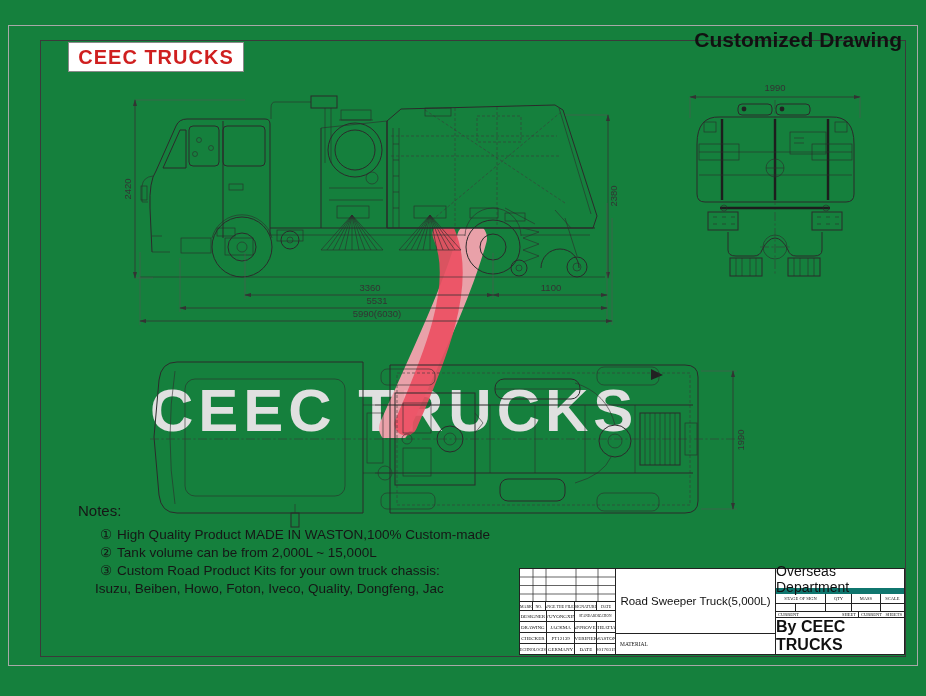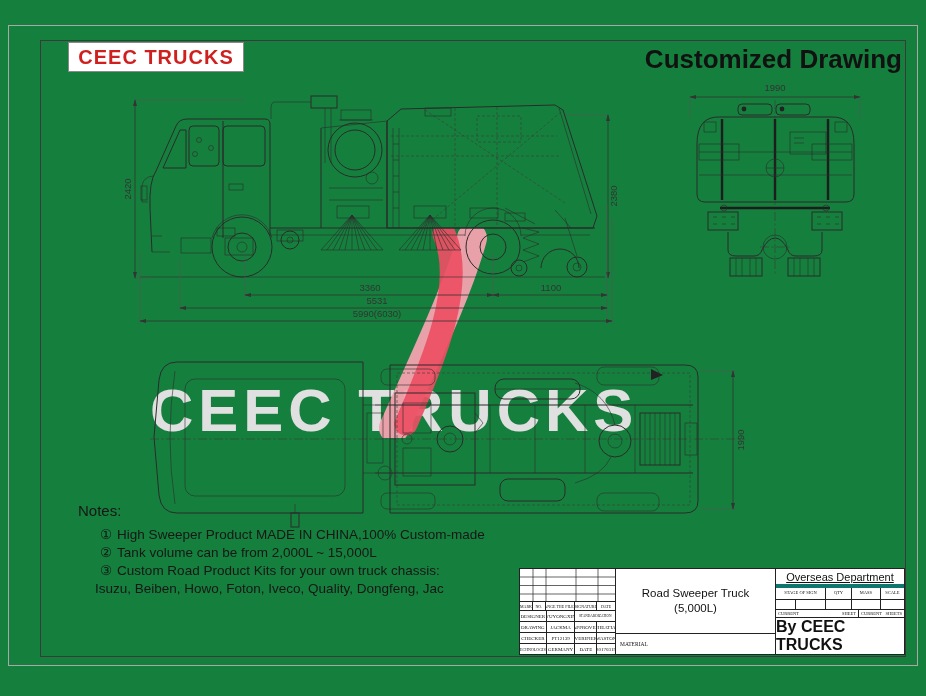--- a/index.html
+++ b/index.html
@@ -3,22 +3,22 @@
 <meta charset="utf-8">
 <style>
   html,body{margin:0;padding:0;background:#fff;}
   .page{position:relative;width:926px;height:696px;background:#15803d;overflow:hidden;
         font-family:"Liberation Sans",sans-serif;color:#1a1a1a;}
   .outer-border{position:absolute;left:8px;top:25px;width:908px;height:639px;border:1px solid #a8a8a8;}
   .frame{position:absolute;left:40px;top:40px;width:864px;height:615px;border:1px solid #3a3a3a;}
   .logo-box{position:absolute;left:68px;top:42px;width:174px;height:28px;border:1px solid #8a8a8a;
             background:#fff;display:flex;align-items:center;justify-content:center;
             font-weight:bold;font-size:20px;letter-spacing:1px;color:#cf1f1f;}
-  .drawing-title{position:absolute;left:640px;top:44px;width:262px;text-align:right;
-                 font-weight:bold;font-size:26px;color:#111;}
+  .drawing-title{position:absolute;left:640px;top:28px;width:262px;text-align:right;
+                 font-weight:bold;font-size:21px;color:#111;}
   
   .wm-text{position:absolute;left:150px;top:376px;z-index:1;font-weight:bold;font-size:60px;
            letter-spacing:5px;color:#e0e0e0;white-space:nowrap;}
   .wm-logo{position:absolute;left:360px;top:228px;z-index:1;}
   
   .dwg{position:absolute;z-index:2;}
   #side-view{left:125px;top:88px;}
   #rear-view{left:678px;top:80px;}
   #top-view{left:145px;top:353px;}
   .ln{fill:none;stroke:#2b2b2b;stroke-width:1;}
@@ -45,27 +45,27 @@
   .tb-hrow{height:9px;display:flex;border-bottom:1px solid #222;font-size:4px;}
   .tb-hrow .c{border-right:1px solid #222;display:flex;align-items:center;justify-content:center;
               overflow:hidden;white-space:nowrap;}
   .tb-hrow .c:last-child{border-right:none;}
   .tb-drow{flex:1;display:flex;border-bottom:1px solid #222;font-size:5px;}
   .tb-drow:last-child{border-bottom:none;}
   .tb-drow .c{border-right:1px solid #222;display:flex;align-items:center;justify-content:center;
               overflow:hidden;white-space:nowrap;}
   .tb-drow .c:last-child{border-right:none;}
   .tb-center{width:162px;border-right:1px solid #222;display:flex;flex-direction:column;}
-  .tb-product{flex:1;display:flex;flex-direction:column;align-items:center;justify-content:center;
+  .tb-product{flex:1;display:flex;flex-direction:row;align-items:center;justify-content:center;
               font-size:11.5px;line-height:15px;font-family:"Liberation Sans",sans-serif;}
   .tb-material{height:21px;border-top:1px solid #222;display:flex;align-items:center;
                padding-left:4px;font-size:5.5px;}
   .tb-right{flex:1;display:flex;flex-direction:column;}
-  .tb-dept{height:25px;border-bottom:4px solid #0f766e;display:flex;align-items:center;justify-content:center;
-           font-size:11px;font-family:"Liberation Sans",sans-serif;text-decoration:underline;}
+  .tb-dept{height:25px;border-bottom:6px solid #0f766e;display:flex;align-items:center;justify-content:center;
+           font-size:14px;font-family:"Liberation Sans",sans-serif;}
   .tb-sign-h{height:16px;border-bottom:1px solid #222;display:flex;font-size:4.5px;}
   .tb-sign-h .c{border-right:1px solid #222;display:flex;align-items:flex-start;justify-content:center;
                 padding-top:2px;overflow:hidden;white-space:nowrap;}
   .tb-sign-h .c:last-child{border-right:none;}
   .tb-sign-e{height:14px;border-bottom:1px solid #222;display:flex;}
   .tb-sign-e .c{border-right:1px solid #222;}
   .tb-sign-e .c:last-child{border-right:none;}
   .tb-sheet{height:10px;border-bottom:1px solid #222;display:flex;font-size:4.5px;}
   .tb-sheet .half{display:flex;justify-content:space-between;align-items:center;padding:0 2px;
                   border-right:1px solid #222;}
@@ -308,21 +308,21 @@
     <g>
       <path class="ext" d="M556,18 H592 M556,156 H592"></path>
       <line class="dim" x1="588" y1="18" x2="588" y2="156"></line>
       <text class="dimtxt" text-anchor="middle" transform="translate(599,87) rotate(-90)">1990</text>
     </g>
   </svg>
 
   <div class="notes">
     <div class="notes-title">Notes:</div>
     <div class="note-item">
-      <span class="note-num">①</span><span>High Sweeper Product MADE IN CHINA,100% Custom-made</span>
+      <span class="note-num">①</span><span>High Quality Product MADE IN WASTON,100% Custom-made</span>
     </div>
     <div class="note-item">
       <span class="note-num">②</span><span>Tank volume can be from 2,000L ~ 15,000L</span>
     </div>
     <div class="note-item">
       <span class="note-num">③</span><span>Custom Road Product Kits for your own truck chassis:</span>
     </div>
     <div class="note-brands">Isuzu, Beiben, Howo, Foton, Iveco, Quality, Dongfeng, Jac</div>
   </div>
 

